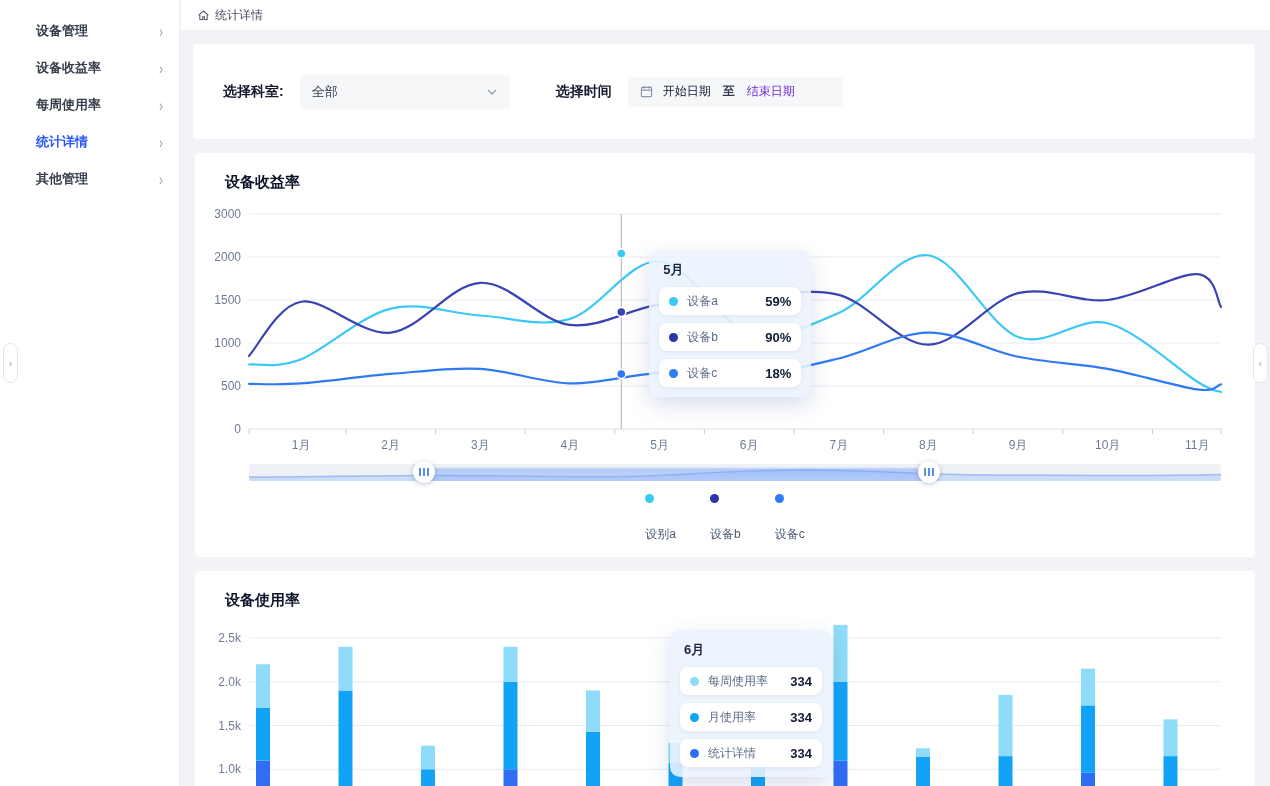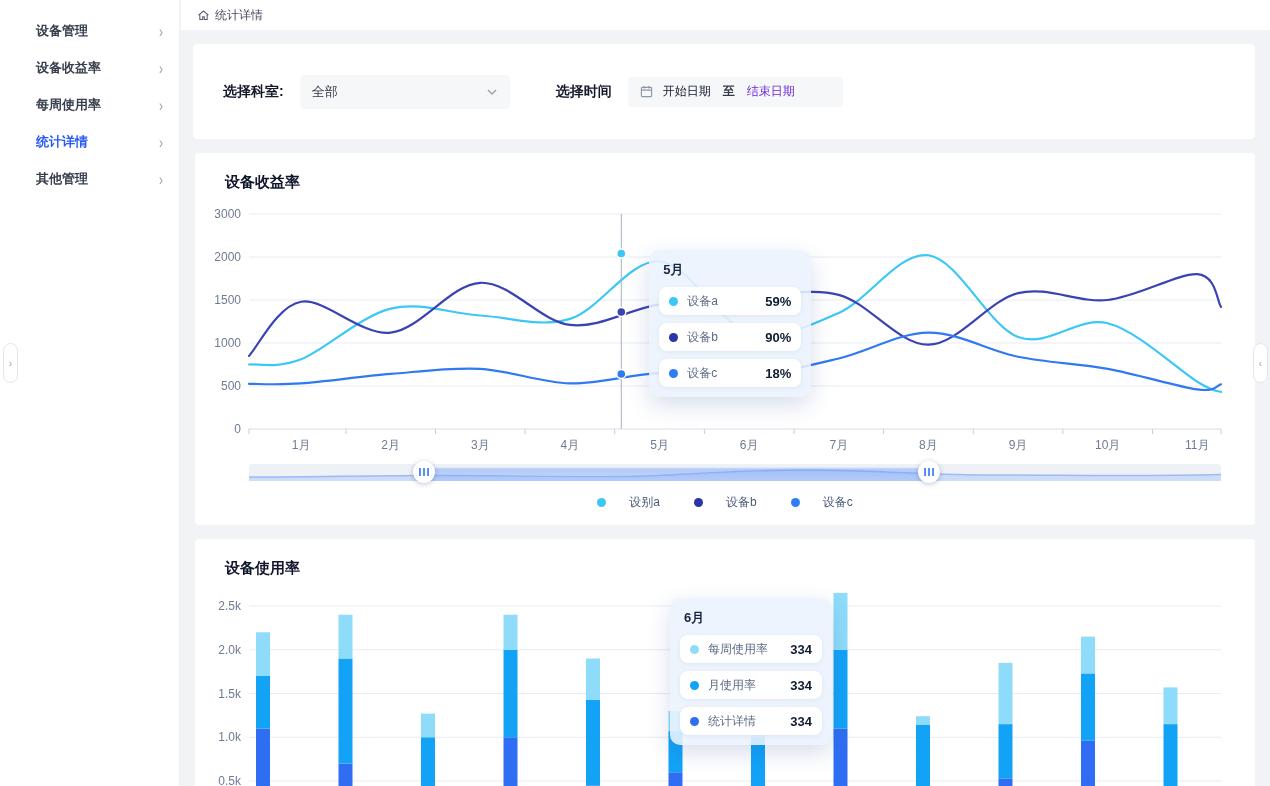--- a/index.html
+++ b/index.html
@@ -66,21 +66,21 @@
   .brush svg { position:absolute; left:0; top:0; }
   .brush-sel { position:absolute; top:0; bottom:0;
     background:linear-gradient(180deg,rgba(255,255,255,0) 0%,rgba(255,255,255,0) 18%,rgba(110,155,248,0.46) 30%,rgba(140,178,250,0.40) 100%); }
   .brush-handle { position:absolute; top:-3px; width:22px; height:22px; background:#fff;
     border-radius:50%; box-shadow:0 1px 5px rgba(60,80,130,0.35); display:flex; gap:2px;
     align-items:center; justify-content:center; cursor:ew-resize; z-index:4; }
   .brush-handle i { display:block; width:2px; height:8px; background:#5b8df5; }
 
   
   .legend { display:flex; justify-content:center; gap:34px; margin-top:13px; }
-  .legend-item { display:flex; align-items:center; gap:23px; font-size:12px; color:#4a5a74; cursor:pointer; }
+  .legend-item { display:flex; align-items:flex-start; gap:23px; font-size:12px; color:#4a5a74; cursor:pointer;flex-direction:column; }
   .legend-dot { width:9px; height:9px; border-radius:50%; }
 </style>
 </head>
 <body>
 
 <div class="sidebar">
   <div class="side-item">
     <span class="side-label">设备管理</span>
     <span class="caret">›</span>
   </div>

